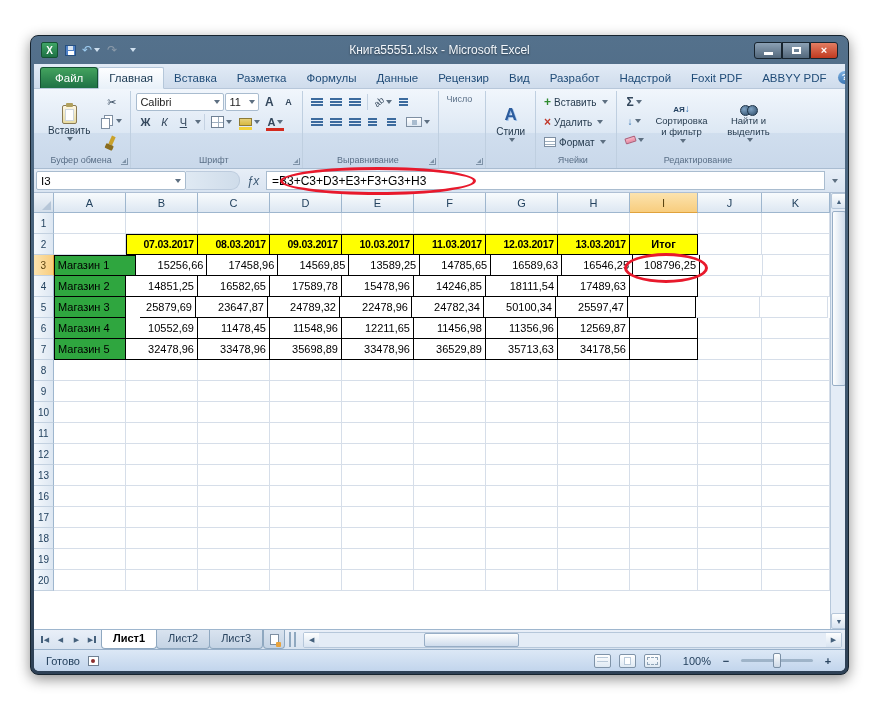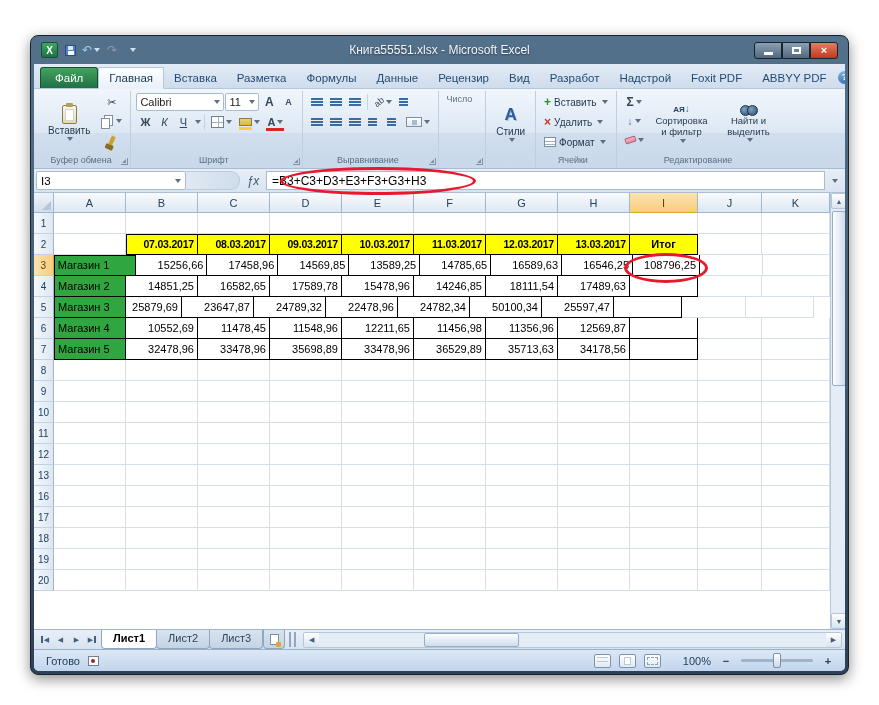--- a/index.html
+++ b/index.html
@@ -527,21 +527,21 @@
               <div class="cell num tb" style="width: 72px;">14246,85</div>
               <div class="cell num tb" style="width: 72px;">18111,54</div>
               <div class="cell num tb" style="width: 72px;">17489,63</div>
               <div class="cell num tb" style="width: 68px;"></div>
               <div class="cell" style="width: 64px;"></div>
               <div class="cell" style="width: 68px;"></div>
             </div>
             <div class="row">
               <div class="rh">5</div>
               <div class="cell green lbl tb" style="width: 72px; box-shadow: rgb(0, 0, 0) 1px 0px 0px inset;">Магазин 3</div>
-              <div class="cell num tb" style="width: 56px;">25879,69</div>
+              <div class="cell num tb" style="width: 56px; margin-left: 14px;">25879,69</div>
               <div class="cell num tb" style="width: 72px;">23647,87</div>
               <div class="cell num tb" style="width: 72px;">24789,32</div>
               <div class="cell num tb" style="width: 72px;">22478,96</div>
               <div class="cell num tb" style="width: 72px;">24782,34</div>
               <div class="cell num tb" style="width: 72px;">50100,34</div>
               <div class="cell num tb" style="width: 72px;">25597,47</div>
               <div class="cell num tb" style="width: 68px;"></div>
               <div class="cell" style="width: 64px;"></div>
               <div class="cell" style="width: 68px;"></div>
             </div>

